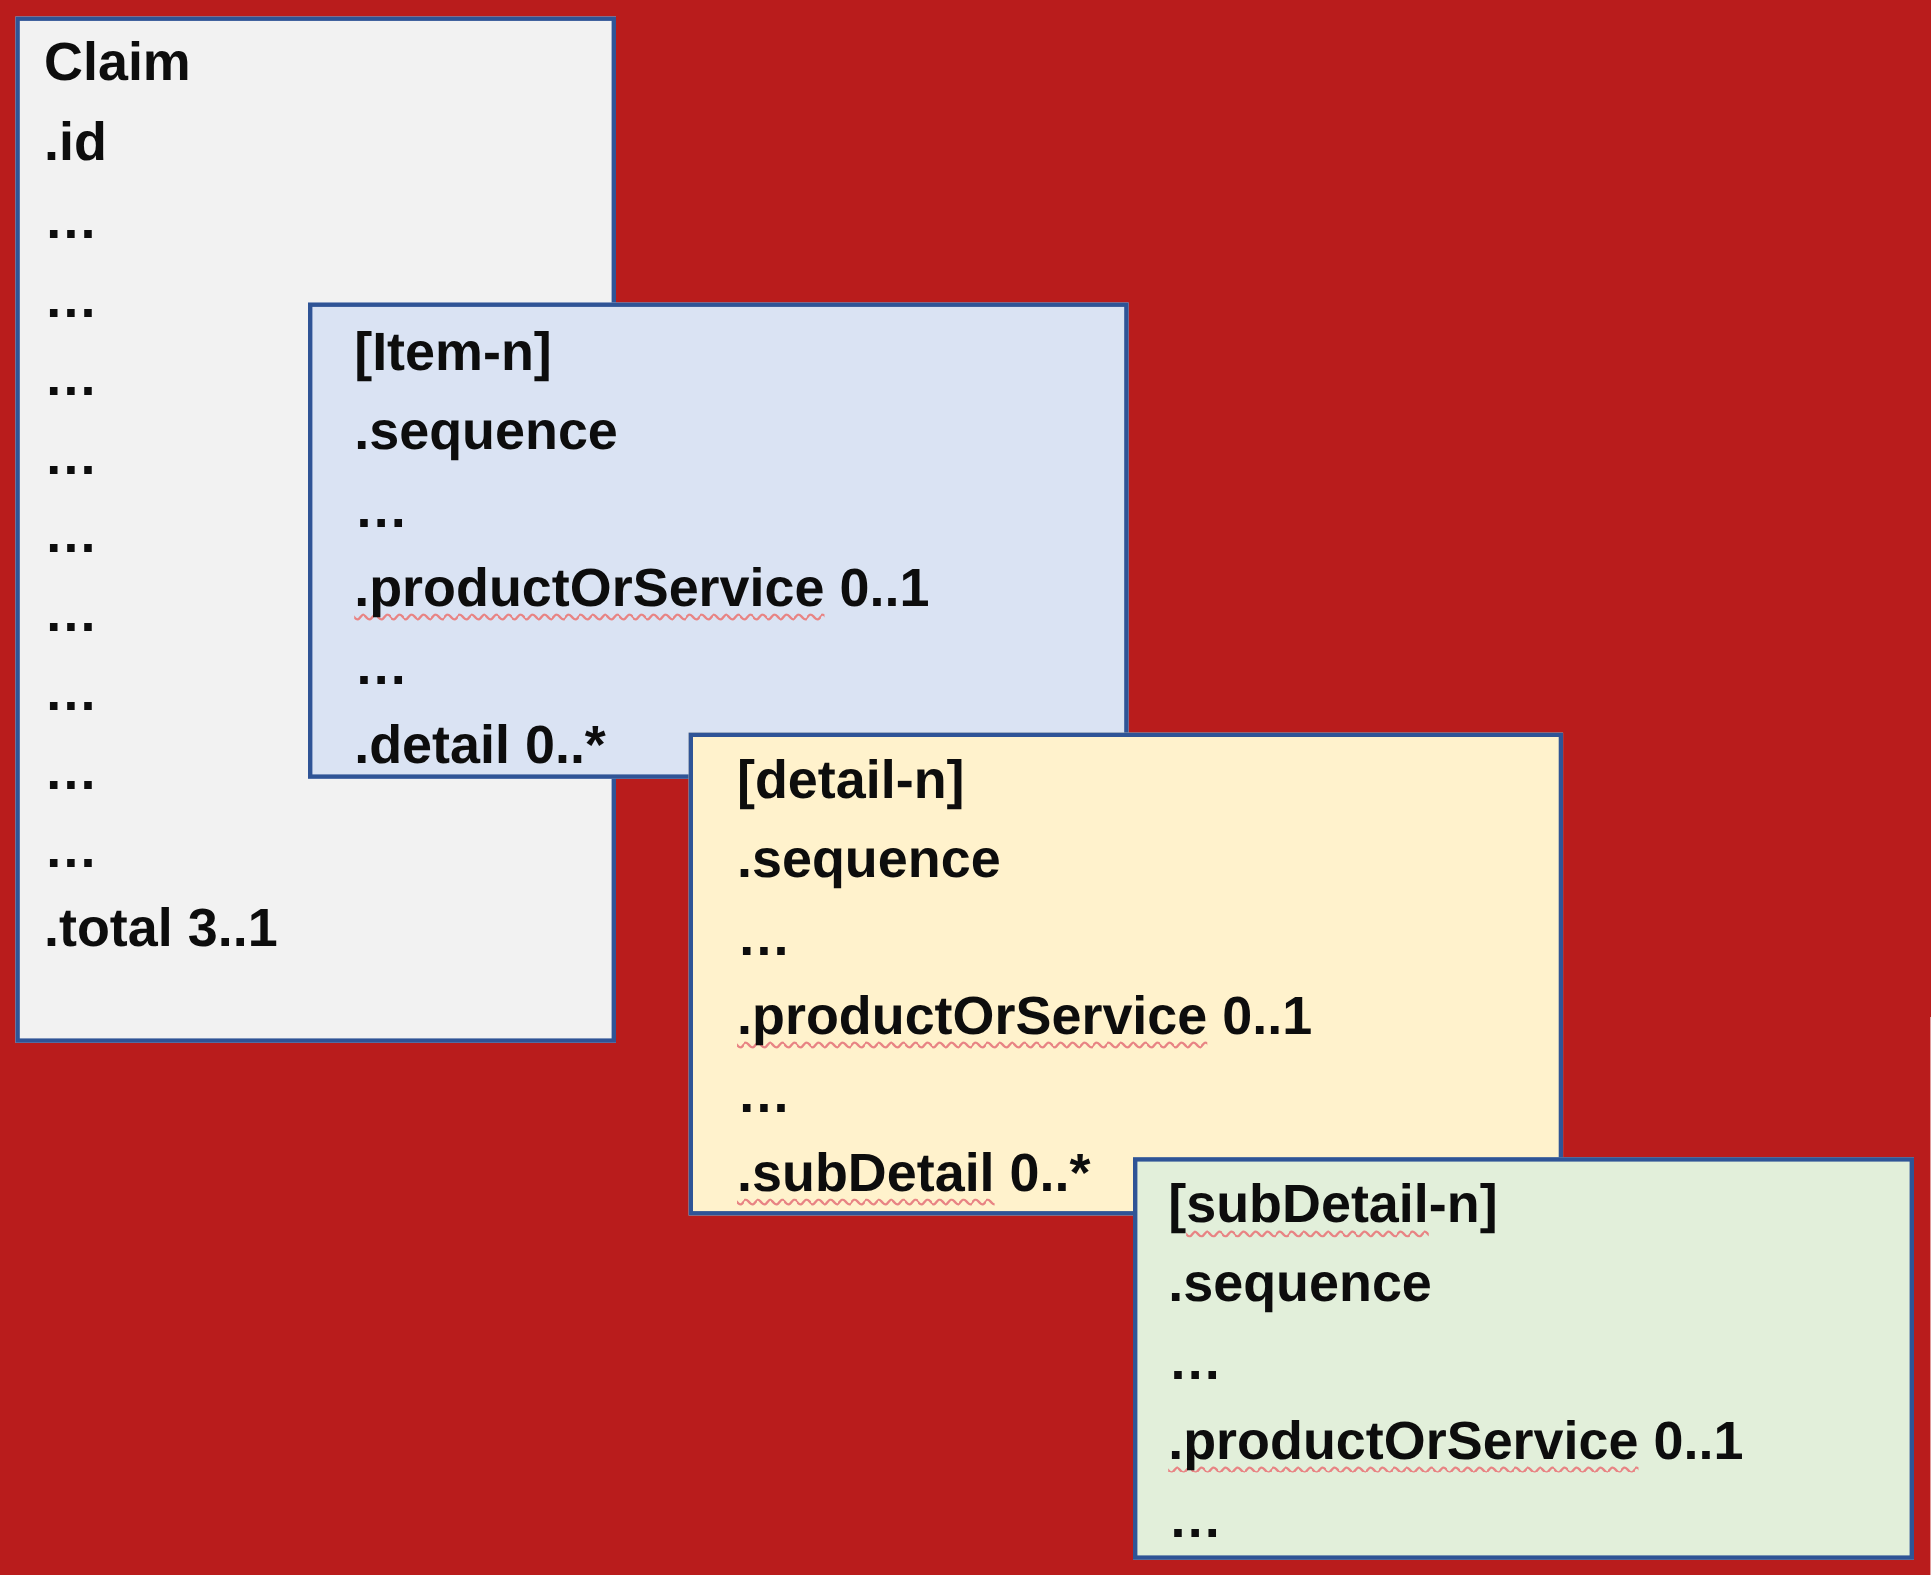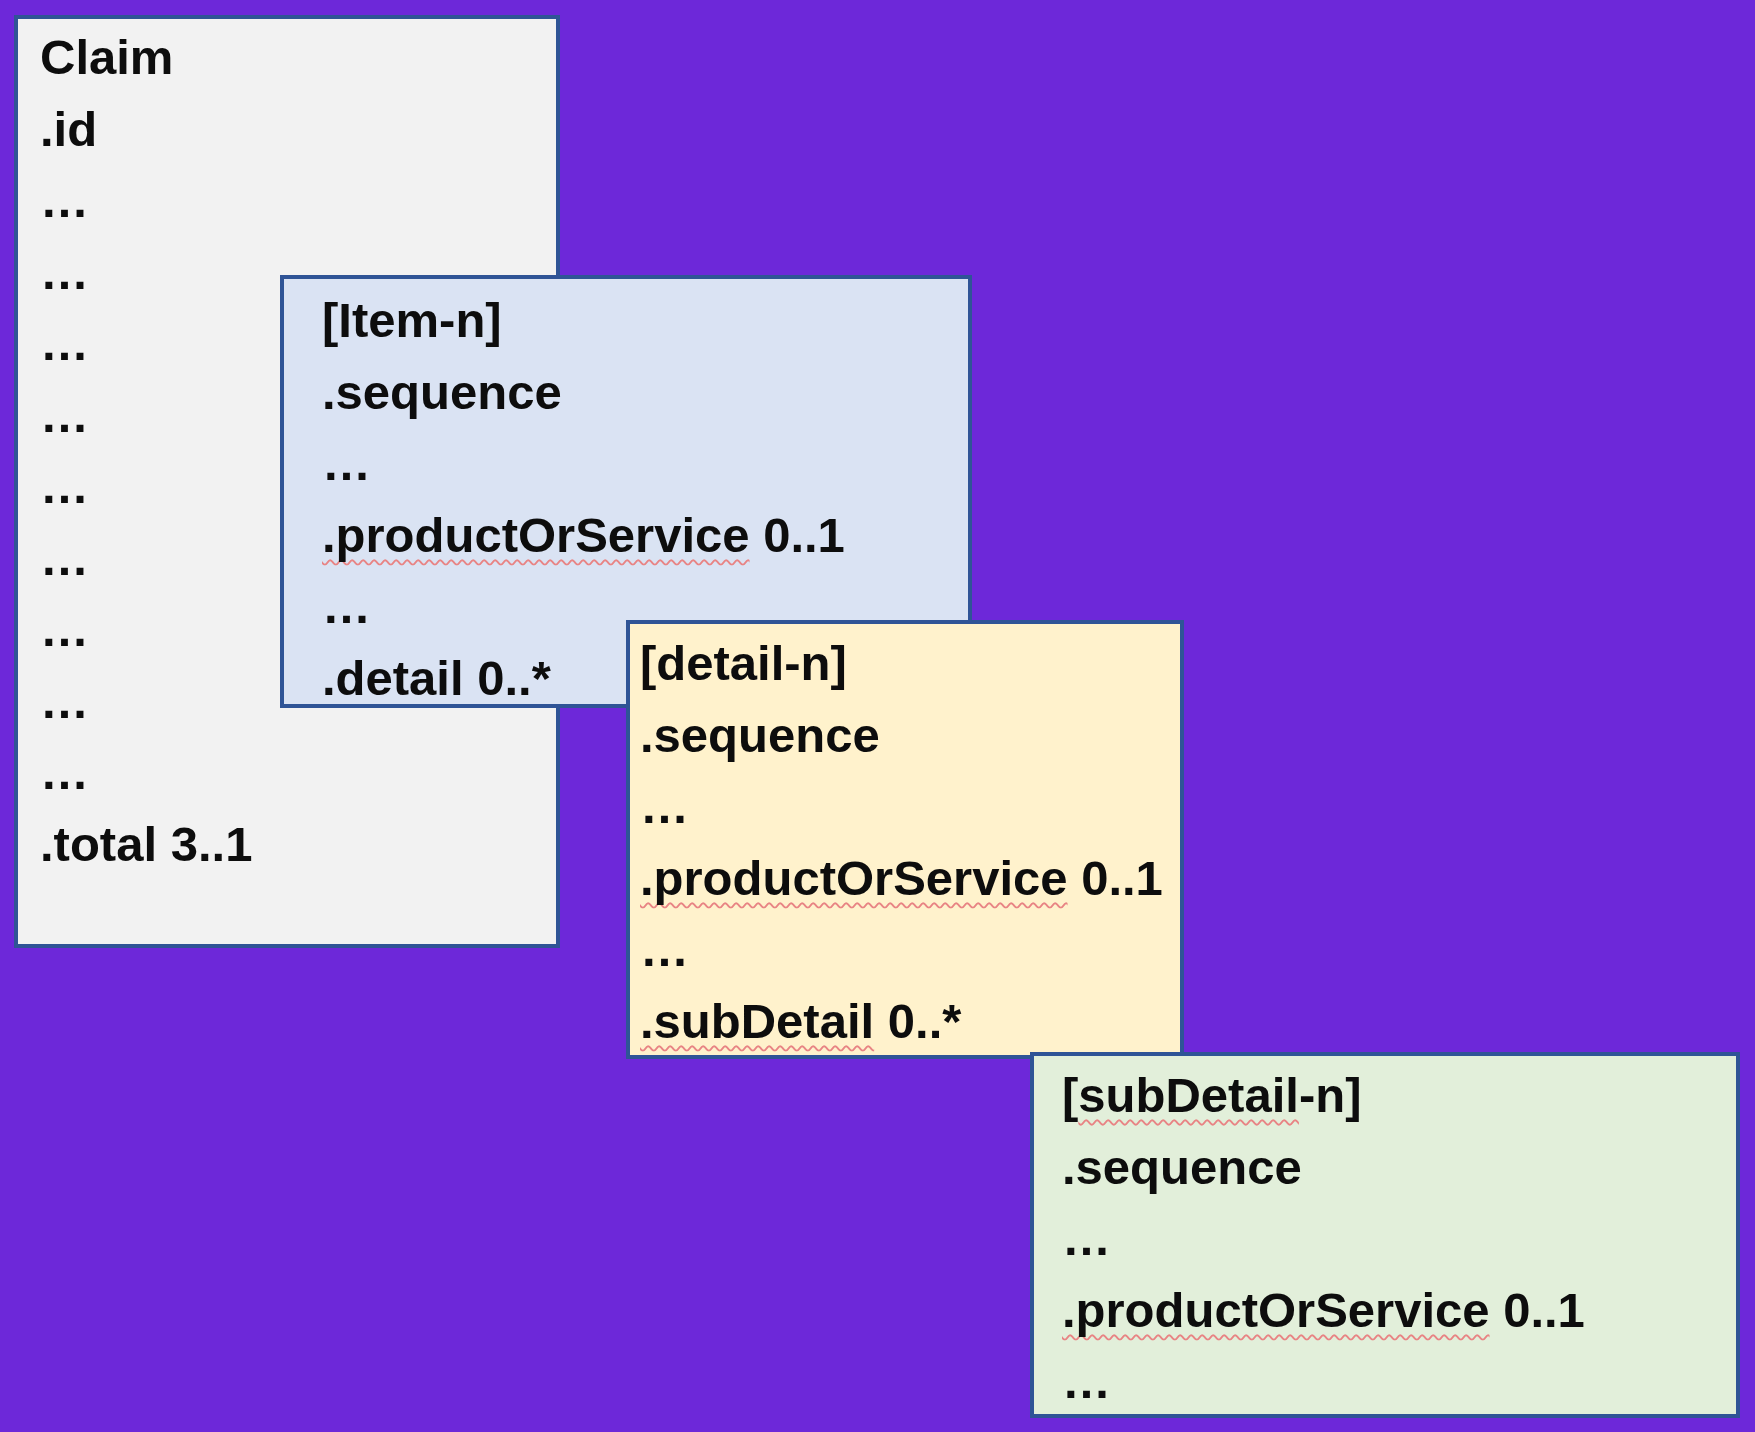--- a/index.html
+++ b/index.html
@@ -4,21 +4,21 @@
 <style>
   html, body {
     margin: 0;
     padding: 0;
     background: #ffffff;
   }
   #canvas {
     position: relative;
     width: 1755px;
     height: 1432px;
-    background: #6d28d9;
+    background: #b91c1c;
     font-family: "Liberation Sans", sans-serif;
     color: #0d0d0d;
     overflow: hidden;
   }
   .box {
     position: absolute;
     box-sizing: border-box;
     border: 4px solid #2f5496;
     font-size: 49px;
   }
@@ -31,31 +31,31 @@
   }
   .claim-box {
     left: 14px; top: 15px;
     width: 546px; height: 933px;
     background: #f2f2f2;
     z-index: 1;
     padding-left: 22px; padding-top: 3px;
   }
   .item-box {
     left: 280px; top: 275px;
-    width: 692px; height: 433px;
+    width: 746px; height: 433px;
     background: #dae3f3;
     z-index: 2;
     padding-left: 38px; padding-top: 6px;
   }
   .detail-box {
-    left: 626px; top: 620px;
-    width: 558px; height: 439px;
+    left: 626px; top: 666px;
+    width: 795px; height: 439px;
     background: #fff2cc;
     z-index: 3;
-    padding-left: 10px; padding-top: 4px;
+    padding-left: 40px; padding-top: 4px;
   }
   .subdetail-box {
     left: 1030px; top: 1052px;
     width: 710px; height: 366px;
     background: #e2efda;
     z-index: 4;
     padding-left: 28px; padding-top: 4px;
   }
   .bold-title {
     font-weight: bold;

